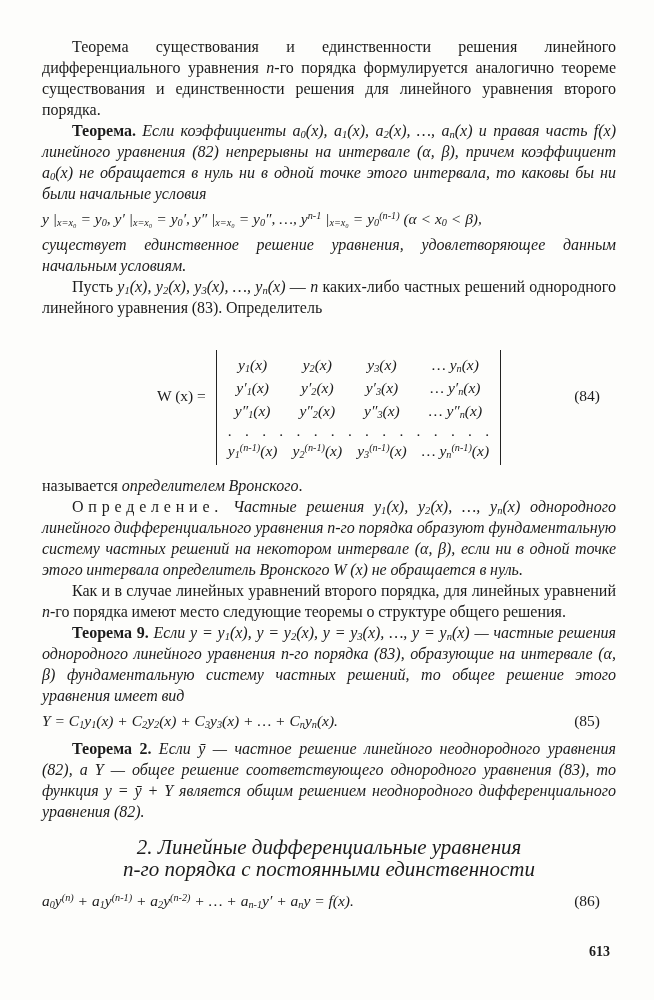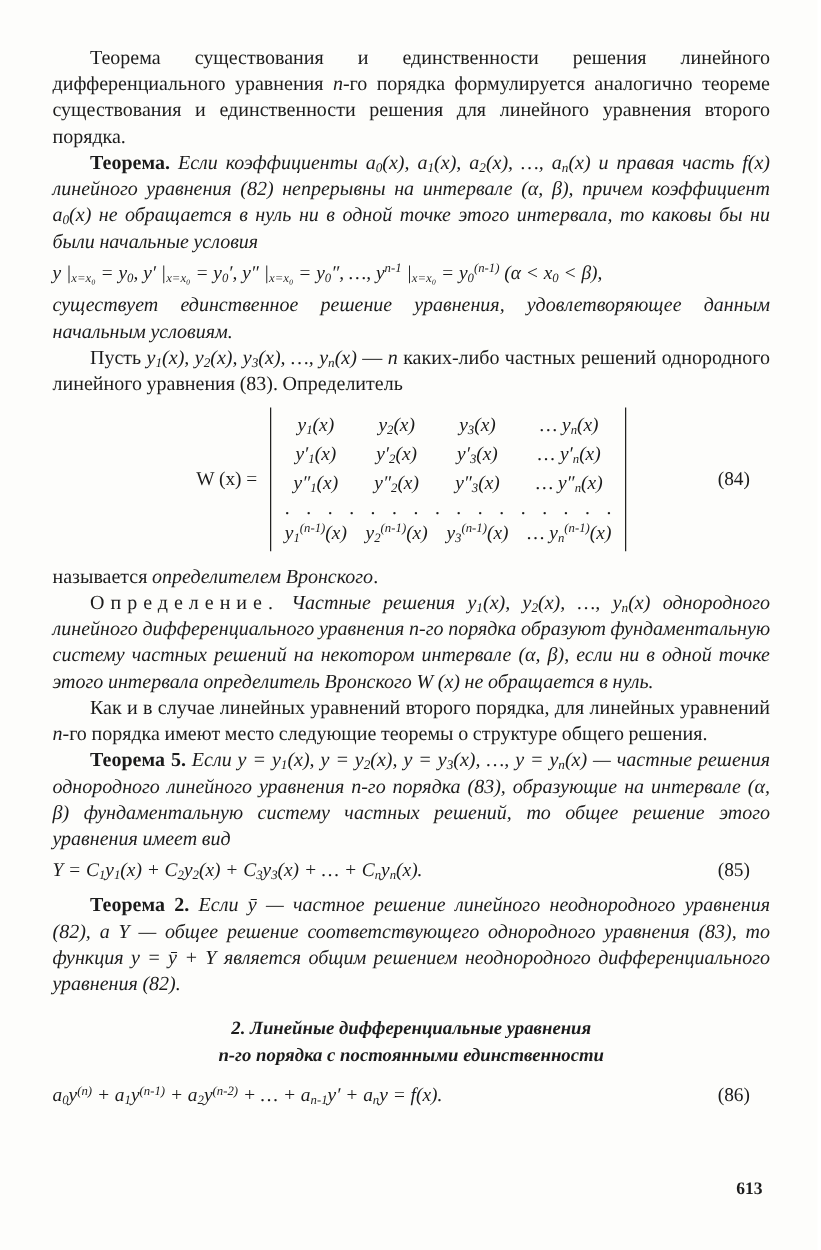--- a/index.html
+++ b/index.html
@@ -18,25 +18,25 @@
   sub{vertical-align:-0.22em;}
   sup{vertical-align:0.5em;}
   .formula{position:relative;font-size:15.5px;line-height:22px;margin:4px 0;}
   .math{font-style:italic;white-space:nowrap;}
   .eqnum{font-style:normal;}
   .absnum{position:absolute;right:16px;top:50%;transform:translateY(-50%);}
   .wronskian{display:flex;align-items:center;justify-content:center;position:relative;
     margin:8px 0 10px 0;font-size:15.5px;}
   .w-lhs{margin-right:10px;white-space:nowrap;}
   .matrix{display:grid;grid-template-columns:repeat(4,auto);column-gap:15px;
-    border-left:1.5px solid #222;border-right:1.5px solid #222;padding:3px 11px;font-style:italic;}
+    border-left:1.5px solid #222;border-right:1.5px solid #222;padding:3px 11px;font-style:italic;margin-top:24px;}
   .cell{text-align:center;line-height:23px;white-space:nowrap;}
   .dots-row{grid-column:1/-1;text-align:justify;text-align-last:justify;line-height:17px;
     font-style:normal;overflow:hidden;white-space:nowrap;}
-  .heading{text-align:center;font-weight:bold;font-style:italic;font-size:15px;
+  .heading{text-align:center;font-weight:normal;font-style:italic;font-size:21px;
     line-height:22px;margin:14px 0 10px 0;}
   .heading div{white-space:nowrap;}
   .pagenum{position:absolute;right:44px;bottom:40px;font-weight:bold;font-size:14px;}
   .t2{margin-top:6px;}
 </style>
 </head>
 <body>
 
 <div class="page">
 
@@ -82,21 +82,21 @@
   <p class="par">называется <i>определителем Вронского</i>.</p>
 
   <p class="par indent">
     <span class="sp">Определение.</span>
     <span class="i">Частные решения y<sub>1</sub>(x), y<sub>2</sub>(x), …, y<sub>n</sub>(x) однородного линейного дифференциального уравнения n-го порядка образуют фундаментальную систему частных решений на некотором интервале (α, β), если ни в одной точке этого интервала определитель Вронского W (x) не обращается в нуль.</span>
   </p>
 
   <p class="par indent">Как и в случае линейных уравнений второго порядка, для линейных уравнений <i>n</i>-го порядка имеют место следующие теоремы о структуре общего решения.</p>
 
   <p class="par indent">
-    <span class="b">Теорема 5.</span>
+    <span class="b">Теорема 9.</span>
     <span class="i">Если y = y<sub>1</sub>(x),  y = y<sub>2</sub>(x),  y = y<sub>3</sub>(x), …,  y = y<sub>n</sub>(x) — частные решения однородного линейного уравнения n-го порядка (83), образующие на интервале (α, β) фундаментальную систему частных решений, то общее решение этого уравнения имеет вид</span>
   </p>
 
   <div class="formula">
     <span class="math">Y = C<sub>1</sub>y<sub>1</sub>(x) + C<sub>2</sub>y<sub>2</sub>(x) + C<sub>3</sub>y<sub>3</sub>(x) + … + C<sub>n</sub>y<sub>n</sub>(x).</span>
     <span class="eqnum absnum">(85)</span>
   </div>
 
   <p class="par indent t2">
     <span class="b">Теорема 2.</span>

